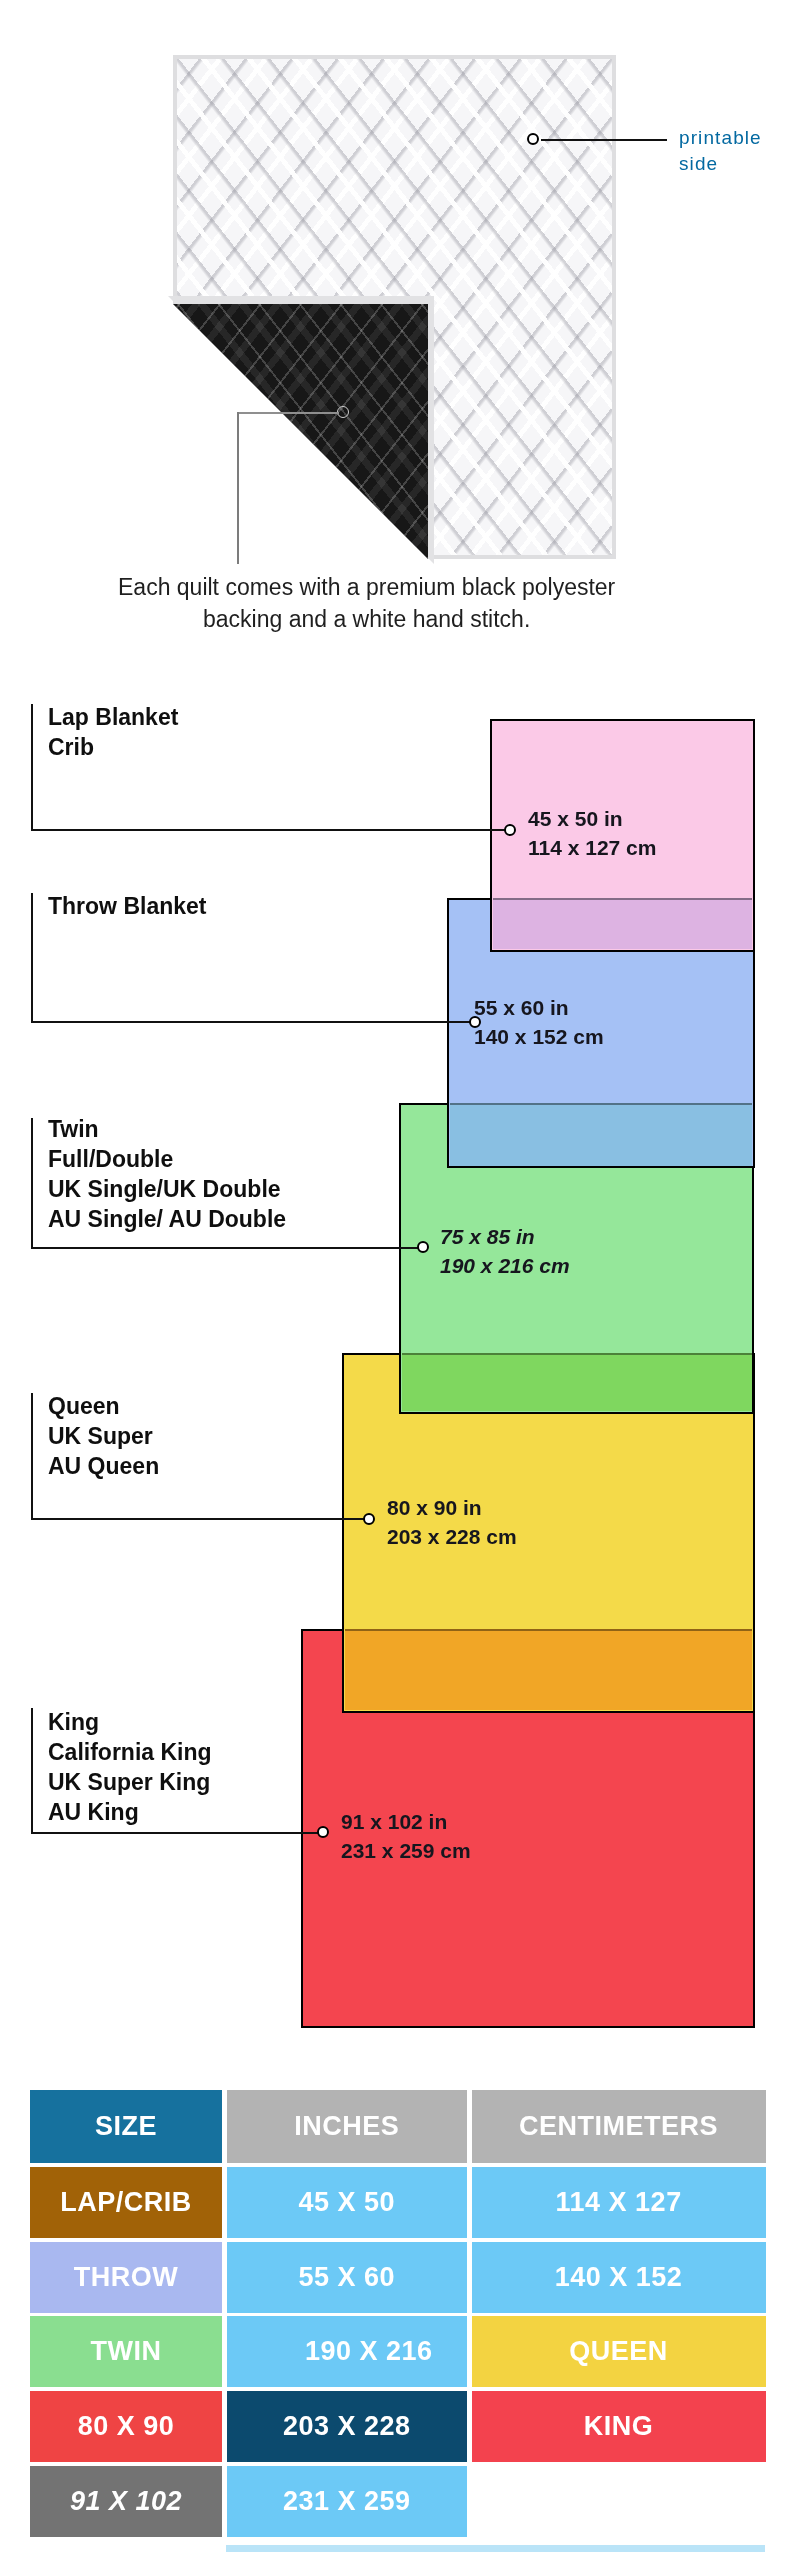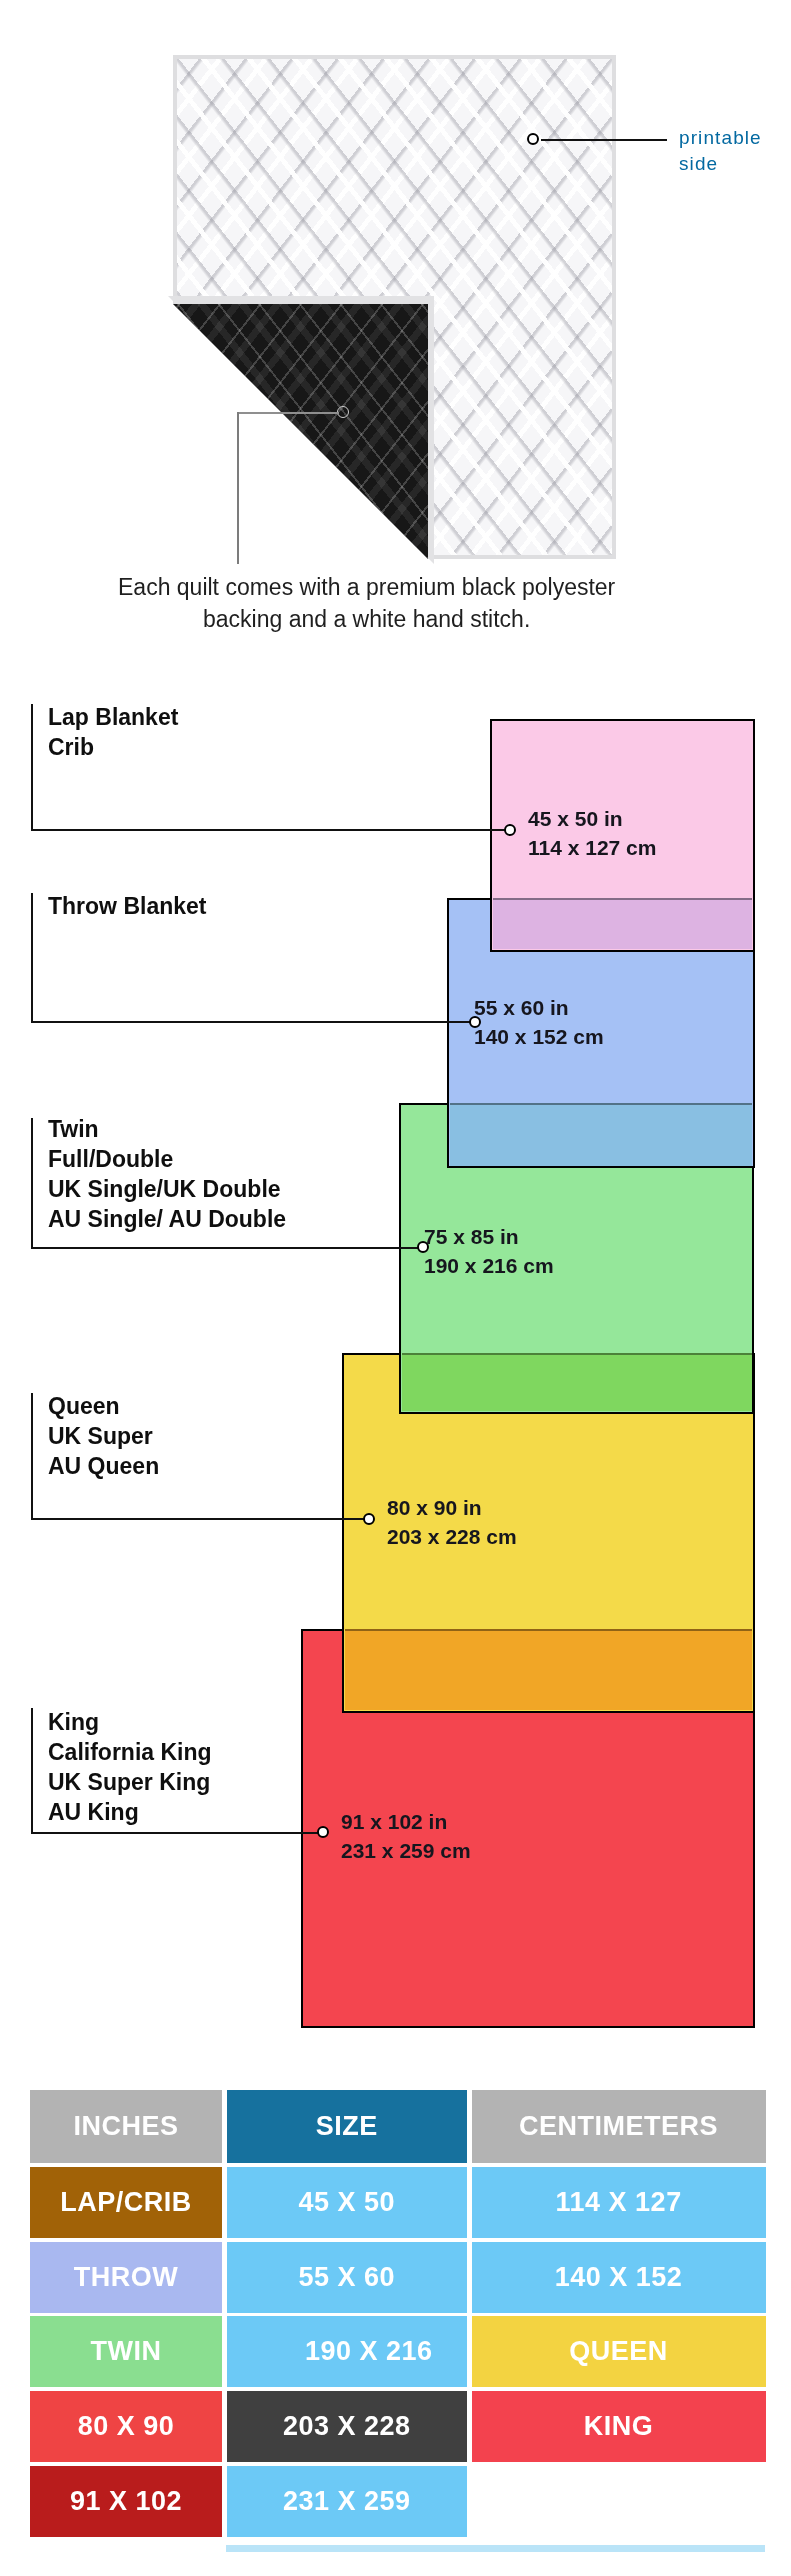--- a/index.html
+++ b/index.html
@@ -139,21 +139,21 @@
 
   <div class="abs size-label" style="left:48px;top:1114px;">
     <div>Twin</div>
     <div>Full/Double</div>
     <div>UK Single/UK Double</div>
     <div>AU Single/ AU Double</div>
   </div>
   <div class="abs vline" style="left:31px;top:1118px;height:130px;"></div>
   <div class="abs hline" style="left:31px;top:1247px;width:387px;"></div>
   <div class="abs callout-circle" style="left:417px;top:1241px;"></div>
-  <div class="abs dim-text" style="left:424px;top:1222px;">
+  <div class="abs dim-text" style="left:440px;top:1222px;font-style:italic;">
     <div>75 x 85 in</div>
     <div>190 x 216 cm</div>
   </div>
 
   <div class="abs size-label" style="left:48px;top:1391px;">
     <div>Queen</div>
     <div>UK Super</div>
     <div>AU Queen</div>
   </div>
   <div class="abs vline" style="left:31px;top:1393px;height:126px;"></div>
@@ -172,40 +172,40 @@
   </div>
   <div class="abs vline" style="left:31px;top:1708px;height:124px;"></div>
   <div class="abs hline" style="left:31px;top:1832px;width:288px;"></div>
   <div class="abs callout-circle" style="left:317px;top:1826px;"></div>
   <div class="abs dim-text" style="left:341px;top:1807px;">
     <div>91 x 102 in</div>
     <div>231 x 259 cm</div>
   </div>
 
   <div class="abs size-table">
+    <div class="cell" style="background-color: rgb(22, 113, 158);">SIZE</div>
     <div class="cell" style="background-color: rgb(179, 179, 179);">INCHES</div>
-    <div class="cell" style="background-color: rgb(22, 113, 158);">SIZE</div>
     <div class="cell" style="background-color: rgb(179, 179, 179);">CENTIMETERS</div>
 
     <div class="cell" style="background-color: #a16207;">LAP/CRIB</div>
     <div class="cell" style="background-color: rgb(108, 201, 246);">45 X 50</div>
     <div class="cell" style="background-color: rgb(108, 201, 246);">114 X 127</div>
 
     <div class="cell" style="background-color: rgb(169, 184, 240);">THROW</div>
     <div class="cell" style="background-color: rgb(108, 201, 246);">55 X 60</div>
     <div class="cell" style="background-color: rgb(108, 201, 246);">140 X 152</div>
 
     <div class="cell" style="background-color: rgb(138, 222, 144);">TWIN</div>
     <div class="cell" style="background-color: rgb(108, 201, 246); padding-left: 44px;">190 X 216</div>
 
     <div class="cell" style="background-color: rgb(243, 211, 65);">QUEEN</div>
     <div class="cell" style="background-color: #ef4444;">80 X 90</div>
-    <div class="cell" style="background-color: #404040; text-align: center;">203 X 228</div>
+    <div class="cell" style="background-color: #0c4a6e; text-align: center;">203 X 228</div>
 
     <div class="cell" style="background-color: rgb(243, 66, 78);">KING</div>
-    <div class="cell" style="background-color: #b91c1c;">91 X 102</div>
+    <div class="cell" style="background-color: #737373; font-style: italic;">91 X 102</div>
     <div class="cell" style="background-color: rgb(108, 201, 246);">231 X 259</div>
   </div>
 
   <div class="abs table-footer-strip"></div>
 
 </div>
 
 
 </body></html>

